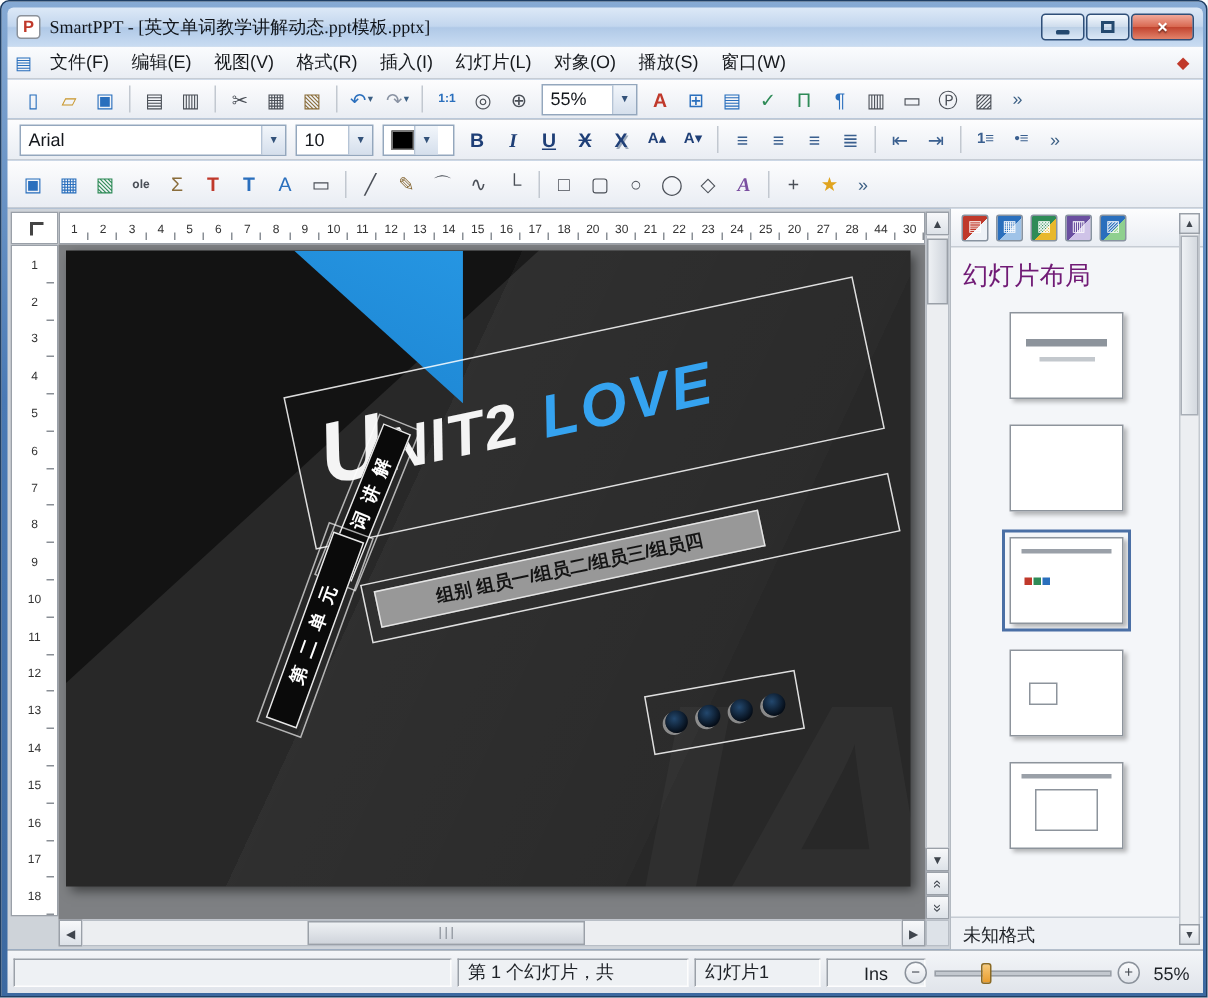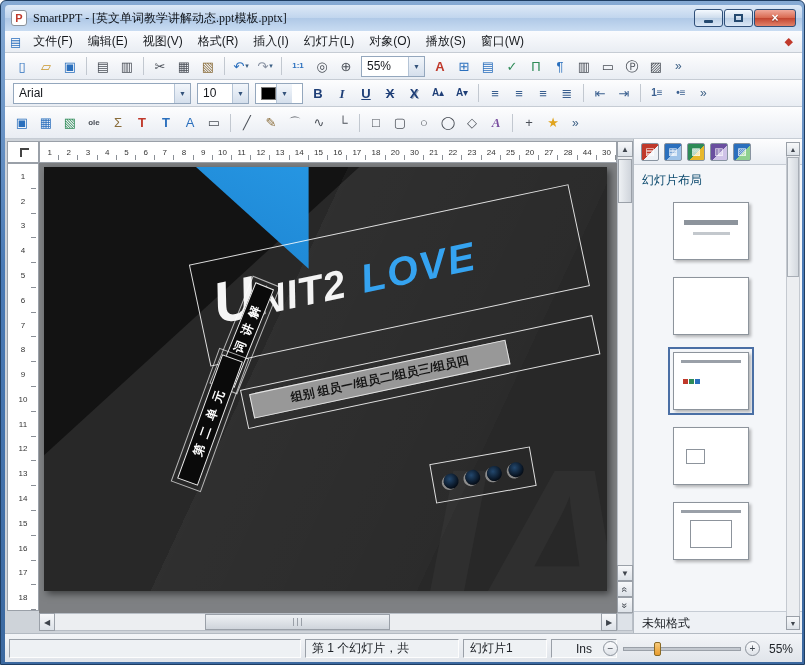--- a/index.html
+++ b/index.html
@@ -135,21 +135,21 @@
     background:linear-gradient(#eef1f4,#cfd4db);border:1px solid #9aa0a8;
     display:flex;align-items:center;justify-content:center;gap:3px;}
   .grip{width:1px;height:8px;background:#9aa0a8;}
 
   
   #right-panel{left:628px;top:0;width:169px;height:494px;background:#f4f6f9;
     border-left:1px solid #b3bac2;display:flex;flex-direction:column;}
   #panel-icons{height:26px;display:flex;align-items:center;gap:5px;padding:0 7px;
     background:linear-gradient(#fdfdfe,#e9edf3);border-bottom:1px solid #c6ccd4;}
   #panel-icons .tb-btn{margin:0;}
-  #panel-header{padding:7px 8px 3px;font-size:12px;color:#0c4a6e;}
+  #panel-header{padding:7px 8px 3px;font-size:17px;color:#701a75;}
   #layout-list{flex:1;position:relative;display:flex;flex-direction:column;align-items:center;
     gap:17px;padding:10px 24px 6px 10px;overflow:hidden;}
   .thumb{width:76px;height:58px;background:#fff;border:1px solid #8d949c;
     box-shadow:2px 2px 3px rgba(0,0,0,.28);position:relative;flex:none;}
   .thumb.selected{outline:2px solid #4a6fa5;outline-offset:3px;}
   .t-title .bar1{position:absolute;left:13%;right:13%;top:30%;height:5px;background:#8d949c;}
   .t-title .bar2{position:absolute;left:25%;right:25%;top:52%;height:3px;background:#c3c8cd;}
   .topline{position:absolute;left:10%;right:10%;top:12%;height:3px;background:#9aa0a8;}
   .mini{position:absolute;left:12%;top:46%;display:flex;gap:1px;}
   .mini i{width:5px;height:5px;display:block;}

